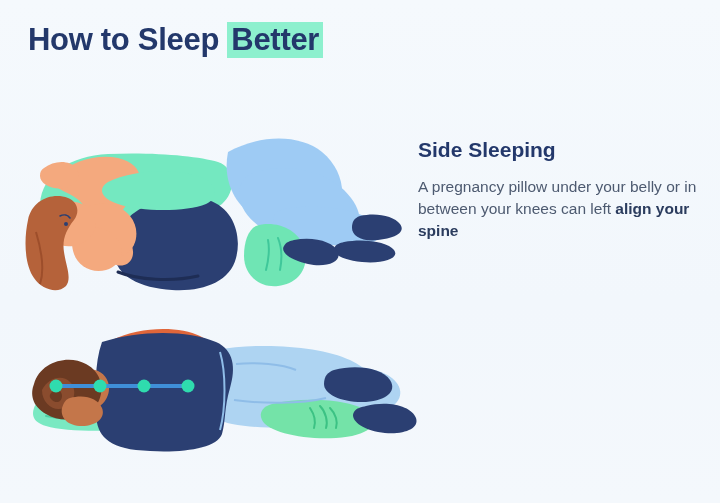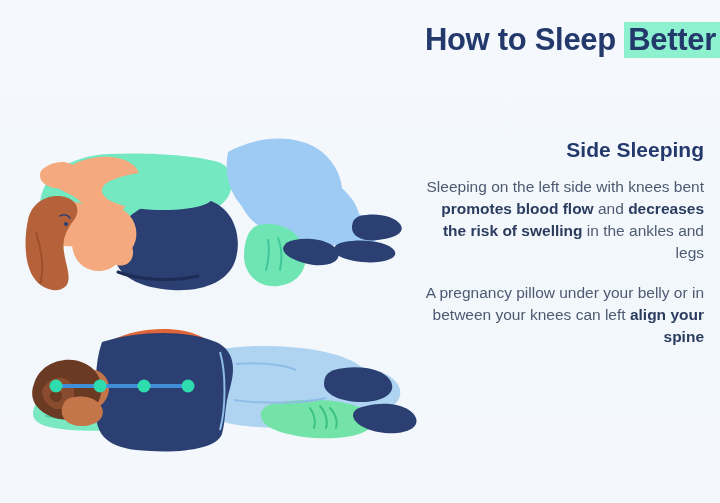--- a/index.html
+++ b/index.html
@@ -16,42 +16,43 @@
     position: relative;
     width: 720px; height: 503px;
     background: linear-gradient(180deg,#f5f9fd 0%, #f2f7fc 60%, #f4f8fc 100%);
     overflow: hidden;
   }
 
   
   .title-block {
     position: absolute;
     top: 22px; left: 0; width: 720px;
-    text-align: right;
+    text-align: left;
     line-height: 1.15;
+    padding-left: 28px;
   }
   .title-line {
     font-size: 31px;
     font-weight: bold;
     color: #23386b;
     letter-spacing: -0.3px;
     white-space: nowrap;
   }
   .title-hl {
     background: #8df0ce;
     padding: 0 4px 1px 4px;
     color: #23386b;
   }
 
   
   .text-col {
     position: absolute;
     left: 418px; top: 138px;
     width: 286px;
-    text-align: right;
+    text-align: left;
   }
   .sec-heading {
     font-size: 21px;
     font-weight: bold;
     color: #23386b;
     margin-bottom: 14px;
   }
   .para {
     font-size: 15.5px;
     line-height: 1.42;
@@ -162,17 +163,16 @@
       <circle cx="168" cy="74" r="6.5" fill="#2fdcae"></circle>
 
       <path d="M200 40 C206 60 206 96 200 118" stroke="#8fbde8" stroke-width="2" fill="none"></path>
       <path d="M216 52 C236 50 262 52 276 58" stroke="#8fbde8" stroke-width="2" fill="none"></path>
       <path d="M214 88 C244 92 280 92 306 86" stroke="#8fbde8" stroke-width="2" fill="none"></path>
     </svg>
   </div>
 
   <div class="text-col">
     <div class="sec-heading">Side Sleeping</div>
-    <div class="para"><span>Sleeping on the left side with knees bent </span><b>promotes blood flow</b><span> and </span><b>decreases the risk of swelling</b><span> in the ankles and legs</span></div>
     <div class="para"><span>A pregnancy pillow under your belly or in between your knees can left </span><b>align your spine</b></div>
   </div>
 
 </div>
 
 </body></html>

